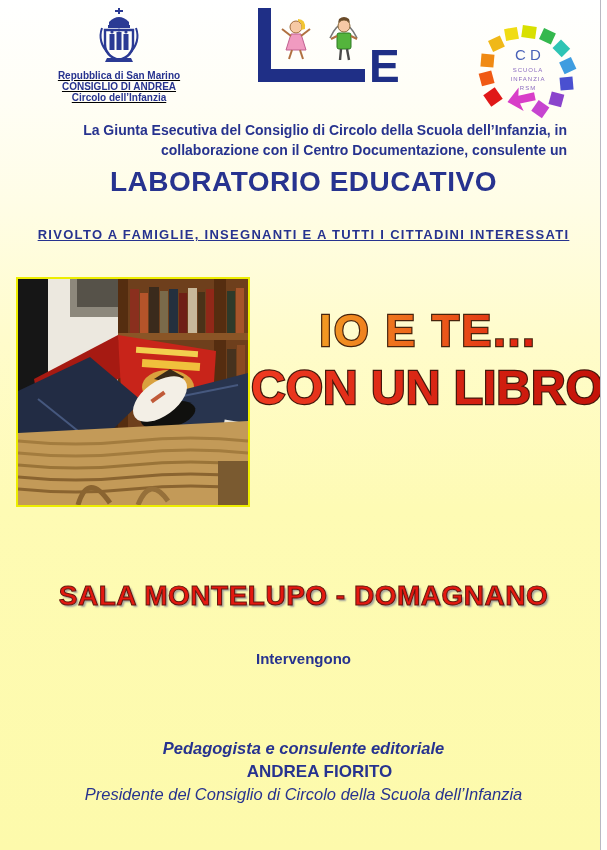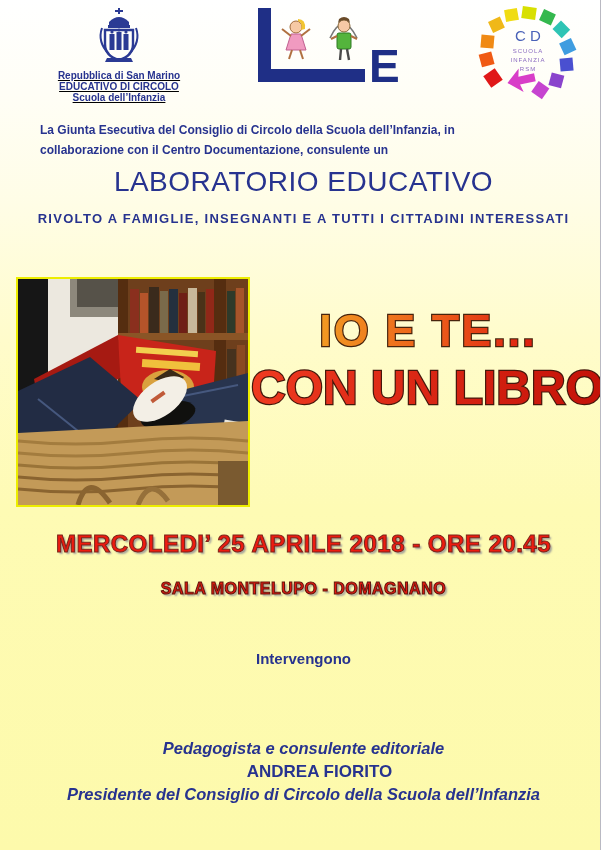--- a/index.html
+++ b/index.html
@@ -8,58 +8,58 @@
     font-family:"Liberation Sans", sans-serif;
     background:linear-gradient(180deg,#ffffff 0%,#fffef6 11%,#fffde6 24%,#fffccb 40%,#fefbb4 60%,#fdfaab 100%);
   }
   .edge-strip { position:absolute; top:0; right:0; width:6px; height:100%; background:#ffffff; }
   .edge-line  { position:absolute; top:0; right:6px; width:1px; height:100%; background:#b9b9c2; }
 
   
   .sm-logo { position:absolute; left:55px; top:8px; width:128px; text-align:center;text-decoration:underline; }
   .sm-text { margin-top:2px; font-size:10px; line-height:11px; font-weight:bold; color:#27338f; }
   .le-logo { position:absolute; left:258px; top:8px; }
-  .cd-logo { position:absolute; left:478px; top:1px;text-align:center; }
+  .cd-logo { position:absolute; left:478px; top:20px;text-align:center; }
 
   
   .navy { color:#27338f; }
-  .intro { position:absolute; left:40px; top:121px; width:527px; text-align:left;
-           font-size:12px; line-height:19.5px; font-weight:bold; }
+  .intro { position:absolute; left:40px; top:121px; width:527px; text-align:right;
+           font-size:14px; line-height:19.5px; font-weight:bold; }
   .main-title { position:absolute; left:0; top:166px; width:100%; text-align:center;
-                font-size:28px; font-weight:normal; letter-spacing:0.5px; }
-  .audience { position:absolute; left:0; top:211px; width:100%; text-align:center;
-              font-size:13px; font-weight:bold; letter-spacing:1.3px; }
+                font-size:28px; font-weight:bold; letter-spacing:0.5px; }
+  .audience { position:absolute; left:0; top:227px; width:100%; text-align:center;
+              font-size:13px; font-weight:bold; letter-spacing:1.3px;text-decoration:underline; }
 
   
   .photo-frame { position:absolute; left:16px; top:277px; width:230px; height:226px;
                  border:2px solid #eded00; box-sizing:content-box; background:#3b2314; }
   .photo-frame svg { display:block; }
 
   
   .event-titles { position:absolute; left:246px; top:298px;text-align:right; }
 
   
   .when, .where { position:absolute; left:0; width:100%; text-align:center; font-weight:bold;
                   letter-spacing:0.5px; }
   .when  { top:530px; font-size:24px; color:#ee1b10;
            -webkit-text-stroke:1px #7c241a; text-shadow:2px 2px 2px #a0a09a; }
-  .where { top:580px; font-size:16px; color:#e41810;
+  .where { top:580px; font-size:28px; color:#e41810;
            -webkit-text-stroke:1px #60160c; text-shadow:2px 2px 2px #a0a09a; }
 
   
   .speakers-heading { position:absolute; left:0; top:650px; width:100%; text-align:center;
                       font-size:15px; font-weight:bold; }
   .speaker-name-1 { position:absolute; left:0; top:684px; width:100%; text-align:center;
                     font-size:17px; font-weight:bold; }
   .speaker-role-1 { position:absolute; left:0; top:706px; width:100%; text-align:center;
                     font-size:16.5px; font-weight:bold; font-style:italic;margin-top:33px; }
   .speaker-name-2 { position:absolute; left:16px; top:762px; width:100%; text-align:center;
                     font-size:17px; font-weight:bold; }
   .speaker-role-2 { position:absolute; left:0; top:785px; width:100%; text-align:center;
-                    font-size:16.5px; font-weight:bold; font-style:italic; }
+                    font-size:16.5px; font-weight:normal; font-style:italic; }
 
   svg text { font-family:"Liberation Sans", sans-serif; }
 </style>
 </head>
 <body>
 
 <div class="poster">
 
   <div class="sm-logo">
     <svg width="48" height="56" viewBox="0 0 48 56">
@@ -75,22 +75,22 @@
         <circle cx="17" cy="24" r="1.6"></circle>
           <circle cx="24" cy="22" r="1.6"></circle>
           <circle cx="31" cy="24" r="1.6"></circle>
         <path d="M7 20 q-5 14 7 26" fill="none" stroke="#2b3a94" stroke-width="2"></path>
         <path d="M41 20 q5 14 -7 26" fill="none" stroke="#2b3a94" stroke-width="2"></path>
         <path d="M12 50 h24 l2 4 h-28 z"></path>
       </g>
     </svg>
     <div class="sm-text">
       <div>Repubblica di San Marino</div>
-      <div>EDUCATIVO DI CIRCOLO</div>
-      <div>Scuola dell’Infanzia</div>
+      <div>CONSIGLIO DI ANDREA</div>
+      <div>Circolo dell’Infanzia</div>
     </div>
   </div>
 
   <div class="le-logo">
     <svg width="145" height="76" viewBox="0 0 145 76">
       <g>
         <rect x="0" y="0" width="13" height="74" fill="#1f2f86"></rect>
         <rect x="0" y="61" width="107" height="13" fill="#1f2f86"></rect>
       </g>
       <g>
@@ -240,21 +240,20 @@
         <linearGradient id="grad-libro" x1="0" y1="0" x2="1" y2="0">
           <stop offset="0" stop-color="#ef3a20"></stop>
           <stop offset="1" stop-color="#c41208"></stop>
         </linearGradient>
       </defs>
       <text x="182" y="48" text-anchor="middle" font-size="45" font-weight="bold" letter-spacing="2" fill="url(#grad-io)" stroke="#47240e" stroke-width="2.4" paint-order="stroke">IO E TE...</text>
       <text x="181" y="106" text-anchor="middle" font-size="48" font-weight="bold" fill="url(#grad-libro)" stroke="#45180c" stroke-width="2.4" paint-order="stroke">CON UN LIBRO</text>
     </svg>
   </div>
 
-  <div class="when">MERCOLEDI’ 25 APRILE 2018 - ORE 20.45</div>
   <div class="where">SALA MONTELUPO - DOMAGNANO</div>
 
   <div class="speakers-heading navy">Intervengono</div>
   <div class="speaker-role-1 navy">Pedagogista e consulente editoriale</div>
   <div class="speaker-name-2 navy">ANDREA FIORITO</div>
   <div class="speaker-role-2 navy">Presidente del Consiglio di Circolo della Scuola dell’Infanzia</div>
 
   <div class="edge-line"></div>
   <div class="edge-strip"></div>
 </div>

